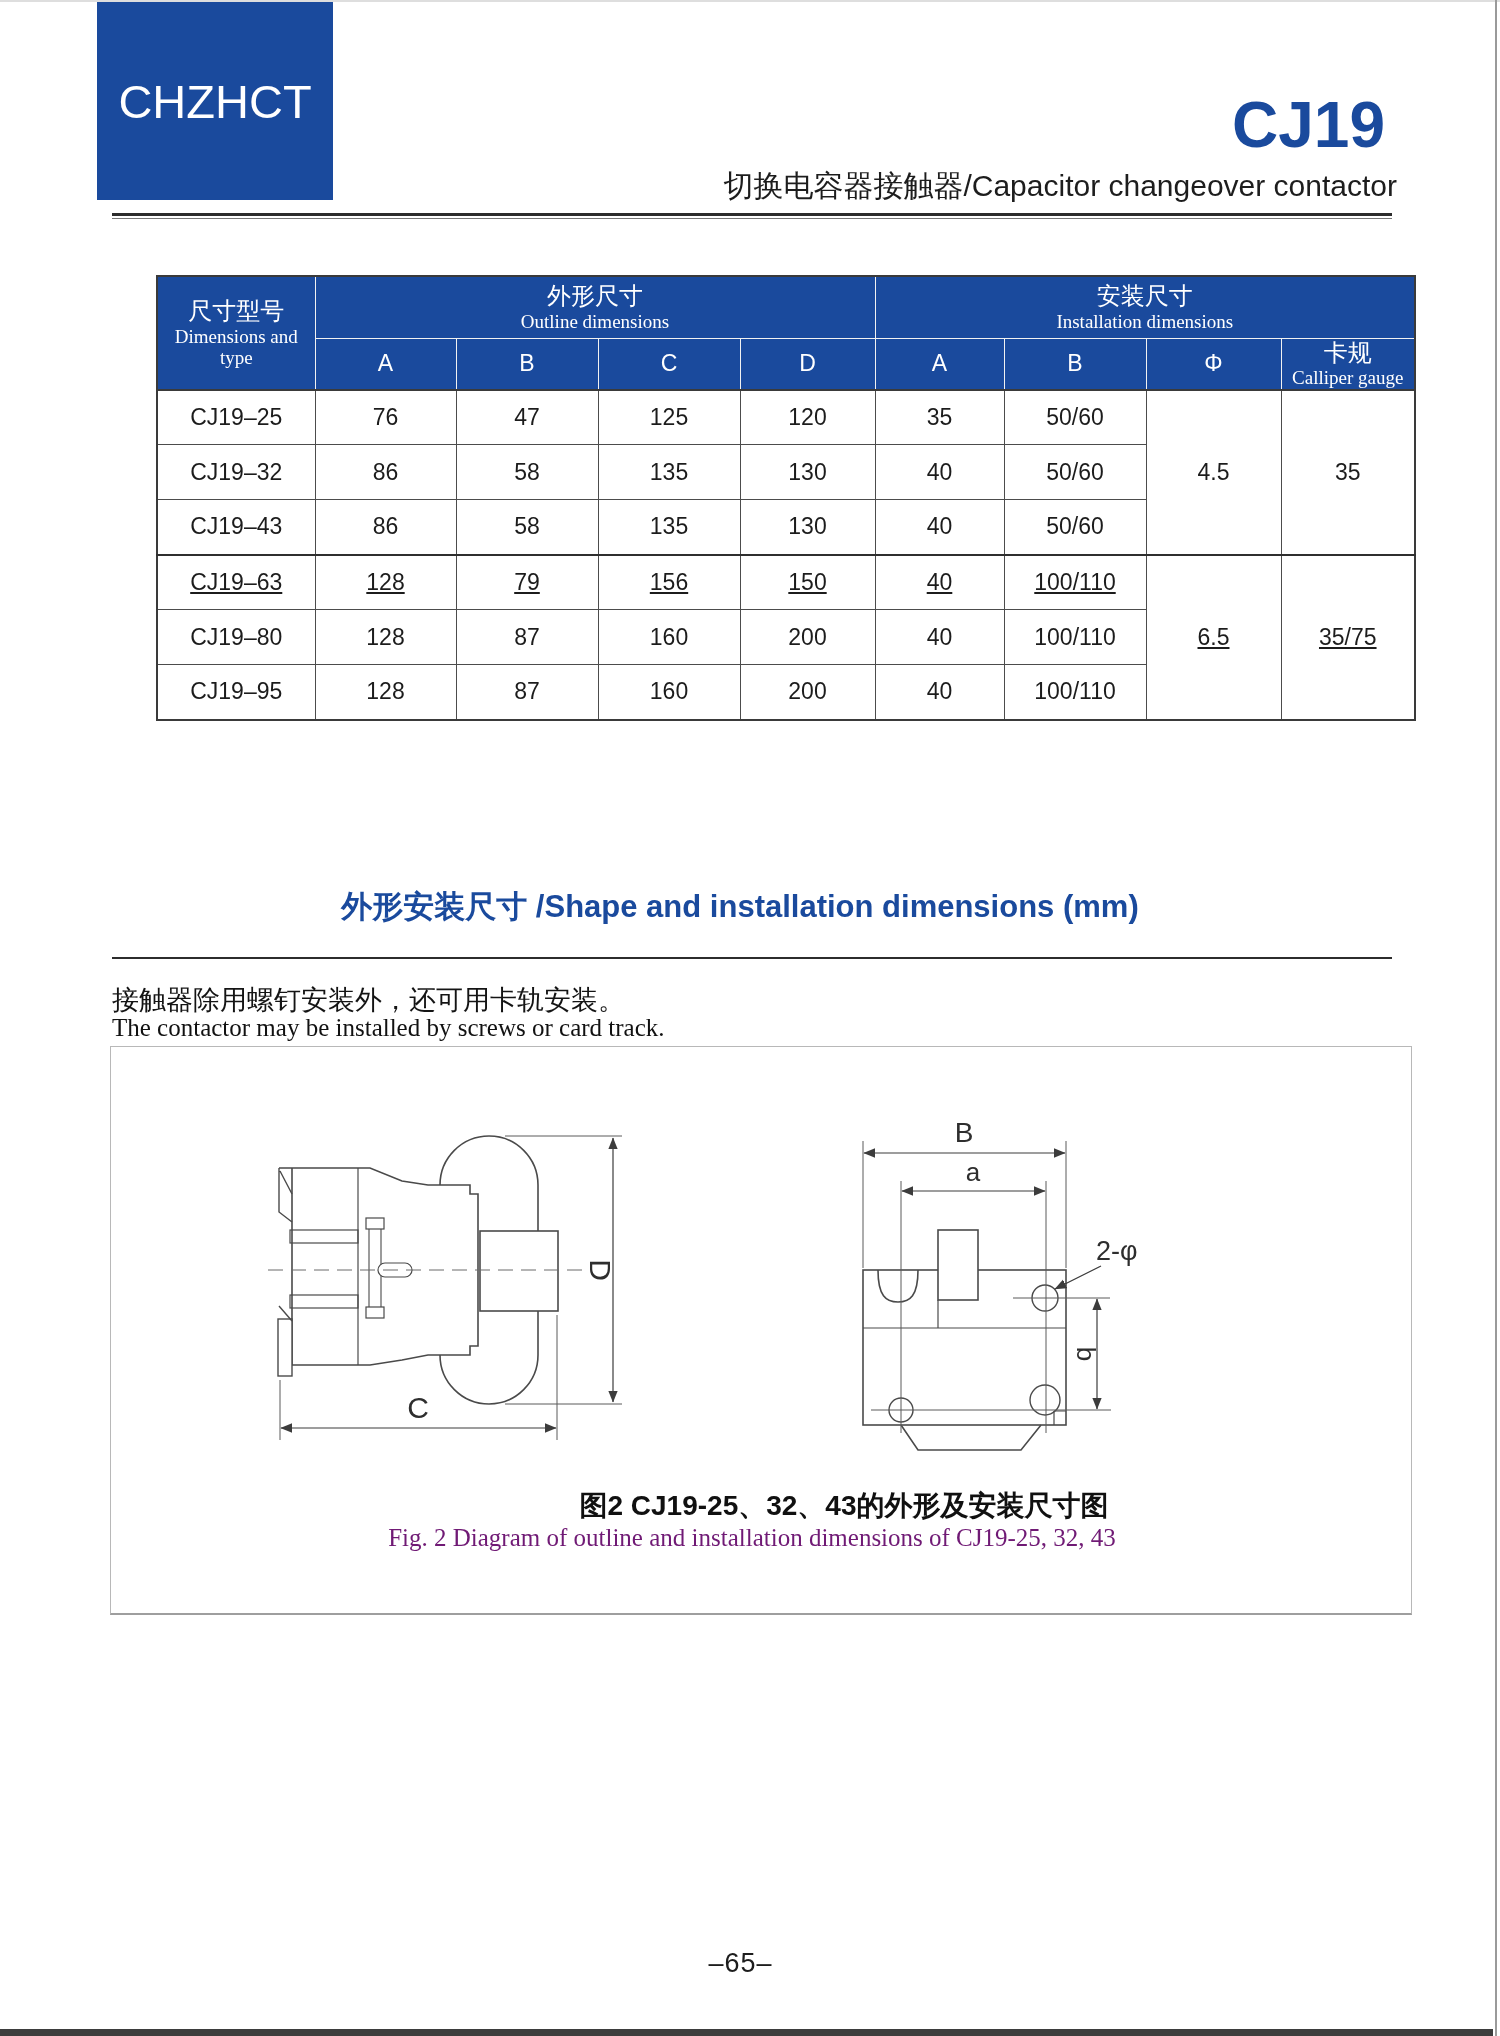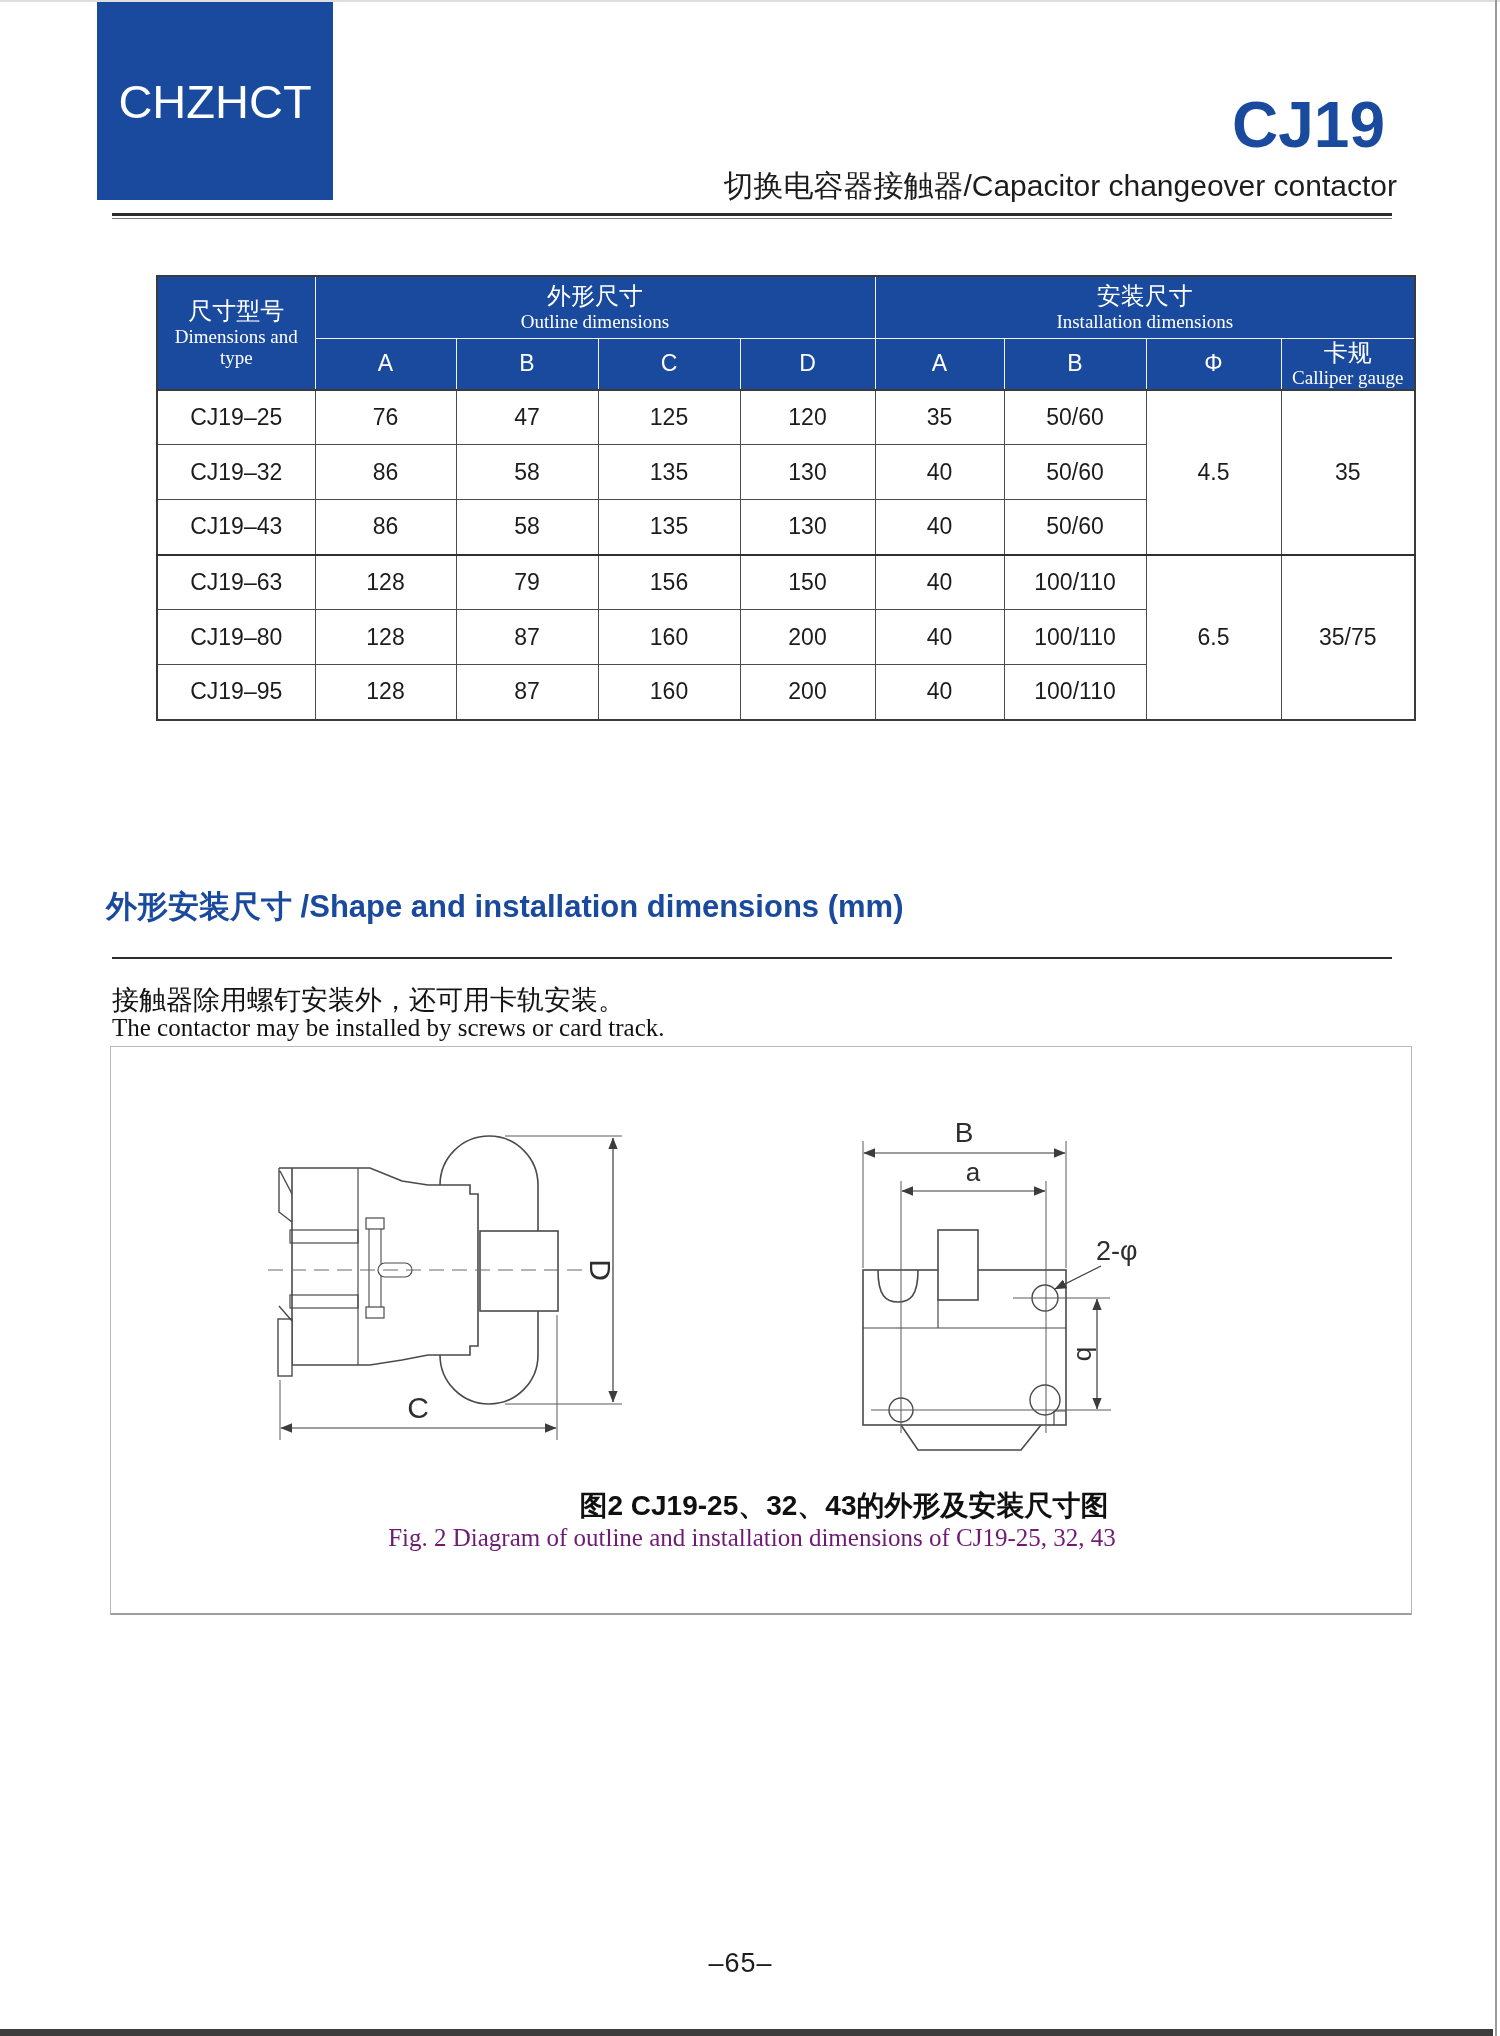--- a/index.html
+++ b/index.html
@@ -29,25 +29,25 @@
   .dim-table th,.dim-table td{padding:0;text-align:center;vertical-align:middle;}
   .dim-table thead th{background:#1a4a9d;color:#fff;border:1px solid #f2f2f2;font-weight:normal;}
   .dim-table thead tr.h1{height:62px;}
   .dim-table thead tr.h2{height:50px;}
   .dim-table .zh{font-size:24px;line-height:1.2;}
   .dim-table .en{font-family:"Liberation Serif","DejaVu Serif",serif;font-size:19px;line-height:1.12;}
   .dim-table .col-letter{font-size:23px;}
   .dim-table tbody tr{height:55px;}
   .dim-table tbody td{border:1px solid #4c4c4c;font-size:23px;color:#1c1c1c;background:#fff;}
   .dim-table tbody tr.first-body td{border-top:2px solid #3a3a3a;}
-  .dim-table tbody tr.heavy td{border-top:2px solid #2f2f2f;}
-
-  
-  .section-heading{left:106px;top:886px;width:1280px;color:#1a4a9d;
-        font-size:31px;font-weight:bold;}
+  .dim-table tbody tr.heavy td{border-top:2px solid #2f2f2f;text-decoration:underline;}
+
+  
+  .section-heading{left:100px;top:886px;width:1280px;color:#1a4a9d;
+        font-size:31px;font-weight:bold;text-align:center;}
   .heading-rule{left:112px;top:957px;width:1280px;height:2px;background:#2c2c2c;}
   .note-zh{left:112px;top:982px;width:1280px;font-size:27px;color:#141414;}
   .note-en{left:112px;top:1014px;width:1280px;font-size:25px;color:#111;
         font-family:"Liberation Serif","DejaVu Serif",serif;}
 
   
   .figure-box{left:110px;top:1046px;width:1300px;height:566px;background:#fff;
         border:1px solid #b8b8b8;border-bottom:2px solid #9e9e9e;}
   .svg-left{left:240px;top:1088px;}
   .svg-right{left:808px;top:1078px;}

